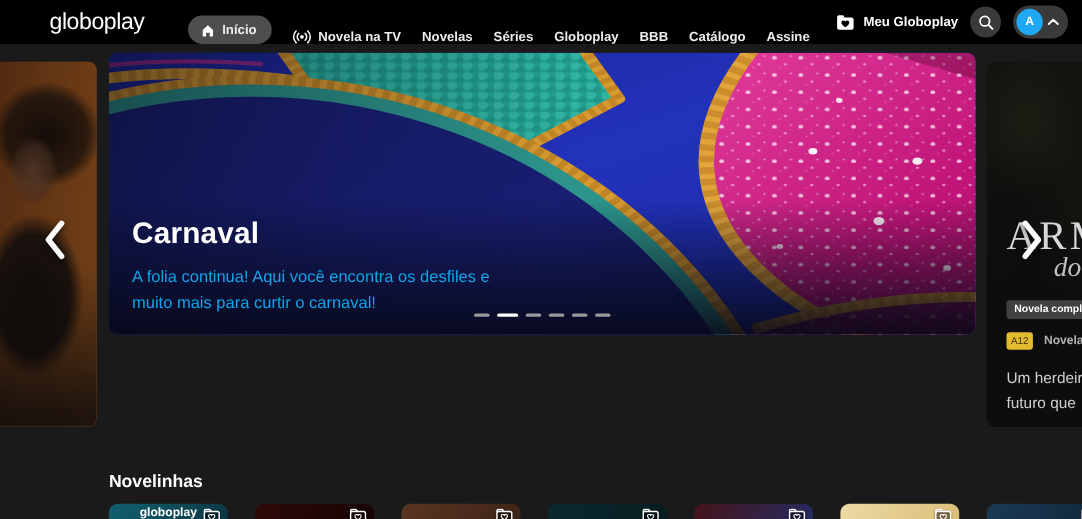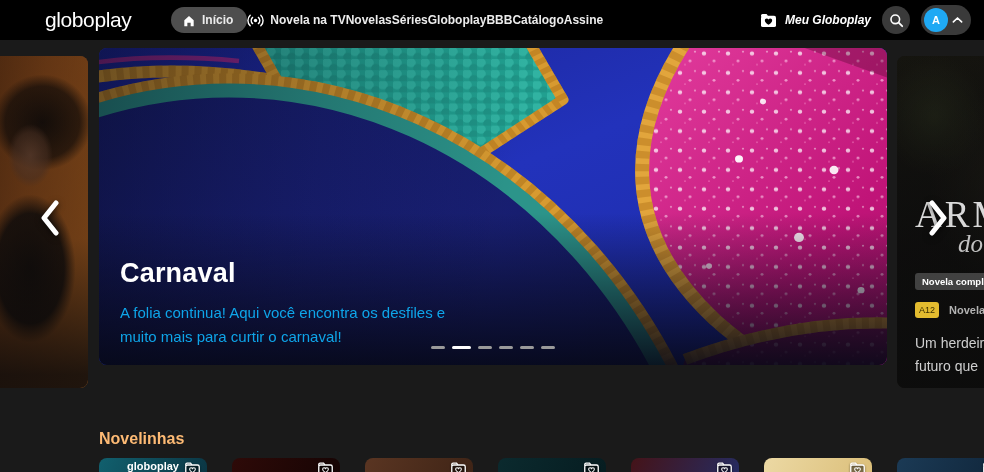--- a/index.html
+++ b/index.html
@@ -2,43 +2,43 @@
 <html lang="pt-BR" style="--header-bg: #000000; --page-bg: #1a1a1a; --nav-pill: #4e4e4e; --accent-blue: #1fa9f4; --rating-yellow: #e3bb2f; --hero-blue: #2232bb; --hero-pink: #c01478; --hero-gold: #d79a30; --hero-teal: #2c948a;"><head>
 <meta charset="utf-8">
 <style>
   * { margin:0; padding:0; box-sizing:border-box; }
   html, body { width:984px; height:472px; overflow:hidden; }
   body { background:var(--page-bg,#1a1a1a); font-family:"Liberation Sans", sans-serif; position:relative; }
 
   
   .header { position:absolute; top:0; left:0; width:984px; height:40px; background:var(--header-bg,#000); z-index:20; }
   .logo { position:absolute; left:45px; top:50%; transform:translateY(-50%); color:#fff; font-size:21px; font-weight:400; letter-spacing:-0.4px; cursor:pointer; }
-  .nav { position:absolute; left:171px; top:0; height:40px; display:flex; align-items:center; }
+  .nav { position:absolute; left:171px; top:0; height:40px; display:flex; align-items:flex-end; gap:19px; }
   .nav-item { display:flex; align-items:center; gap:6px; color:#ececec; font-size:12px; font-weight:700; white-space:nowrap; cursor:pointer; }
   .nav-item.active { background:var(--nav-pill,#4e4e4e); border-radius:15px; padding:6px 14px 6px 11px; }
   .header-right { position:absolute; right:13px; top:0; height:40px; display:flex; align-items:center; gap:11px; }
-  .meu { display:flex; align-items:center; gap:7px; color:#fff; font-size:12px; font-weight:700; cursor:pointer; white-space:nowrap;font-style:italic; }
+  .meu { display:flex; align-items:center; gap:7px; color:#fff; font-size:12px; font-weight:700; cursor:pointer; white-space:nowrap; }
   .icon-btn { width:28px; height:28px; border-radius:50%; background:#3a3a3a; border:none; display:flex; align-items:center; justify-content:center; cursor:pointer; }
   .account { height:30px; background:#3a3a3a; border-radius:16px; display:flex; align-items:center; padding:3px; cursor:pointer; }
   .avatar { width:24px; height:24px; border-radius:50%; background:var(--accent-blue,#1fa9f4); color:#fff; font-size:11px; font-weight:700; display:flex; align-items:center; justify-content:center; }
   .account svg { margin:0 5px 0 4px; }
 
   
   .carousel { position:absolute; top:48px; left:0; width:984px; height:340px; }
   .card { position:absolute; border-radius:8px; overflow:hidden; }
   .card.prev { left:-32px; top:8px; width:120px; height:332px; }
   .prev-art { position:absolute; inset:0;
     background:
       radial-gradient(ellipse 58px 95px at 52% 64%, rgba(16,12,10,0.95) 0%, rgba(16,12,10,0.85) 58%, rgba(16,12,10,0) 78%),
       radial-gradient(ellipse 30px 42px at 52% 30%, rgba(142,92,64,0.85) 0%, rgba(120,75,50,0.55) 55%, transparent 75%),
       radial-gradient(ellipse 62px 60px at 62% 20%, rgba(20,12,7,0.95) 0%, rgba(20,12,7,0.7) 60%, transparent 80%),
       linear-gradient(100deg, #6e3610 0%, #a4551a 45%, #c0671e 80%, #cf7424 100%); }
   .prev-dim { position:absolute; inset:0; background:linear-gradient(to bottom, rgba(10,10,12,0.42) 0%, rgba(10,10,12,0.45) 55%, rgba(8,8,10,0.88) 96%); }
 
-  .card.hero { left:99px; top:0; width:788px; height:317px; background:#141b6b; }
+  .card.hero { left:99px; top:0; width:788px; height:256px; background:#141b6b; }
   .hero-art { position:absolute; inset:0; width:100%; height:100%; }
   .hero-shade { position:absolute; inset:0;
     background:
       linear-gradient(to top, rgba(6,8,22,0.9) 0%, rgba(6,8,22,0.5) 22%, rgba(6,8,22,0) 48%),
       linear-gradient(100deg, rgba(4,6,18,0.5) 0%, rgba(4,6,18,0.2) 28%, transparent 52%); }
   .hero-info { position:absolute; left:21px; bottom:16px; width:430px; color:#fff; }
   .hero-title { font-size:27px; font-weight:700; margin-bottom:12px; letter-spacing:0.2px; }
   .hero-desc { font-size:15px; line-height:24px; color:#0ea5e9; }
   .dots { position:absolute; left:50%; transform:translateX(-50%); bottom:16px; display:flex; gap:7px; align-items:center; }
   .dash { width:14px; height:3px; border-radius:2px; background:#9a9a9a; cursor:pointer; display:block; }
@@ -58,21 +58,21 @@
   .next-meta { display:flex; align-items:center; margin-top:12px; }
   .rating-badge { background:var(--rating-yellow,#e3bb2f); color:#3c3000; font-size:9px; font-weight:400; padding:3px 4px; border-radius:3px; }
   .next-category { color:#b3b3b3; font-size:11px; font-weight:700; margin-left:10px; }
   .next-desc { margin-top:14px; font-size:14px; line-height:23px; color:#cfcfcf; white-space:nowrap; }
 
   .arrow { position:absolute; top:150px; z-index:10; background:none; border:none; cursor:pointer; padding:0; filter:drop-shadow(0 2px 3px rgba(0,0,0,0.6)); }
   .arrow.left { left:36px; }
   .arrow.right { left:922px; }
 
   
-  .section-title { position:absolute; top:430px; left:99px; color:#fdba74; font-size:16px; font-weight:700; }
+  .section-title { position:absolute; top:430px; left:99px; color:#ffffff; font-size:16px; font-weight:700; }
   .thumb-row { position:absolute; top:458px; left:99px; display:flex; gap:25px; }
   .thumb { width:108px; height:60px; border-radius:8px; position:relative; overflow:hidden; cursor:pointer; flex:0 0 auto; }
   .thumb-label { position:absolute; top:2px; left:0; right:0; text-align:center; color:#fff; font-size:11px; font-weight:700; }
   .thumb-icon { position:absolute; top:4px; right:6px; line-height:0; filter:drop-shadow(0 1px 1px rgba(0,0,0,0.5)); }
 </style>
 </head>
 <body>
 
 <header class="header">
   <div class="logo">globoplay</div>

